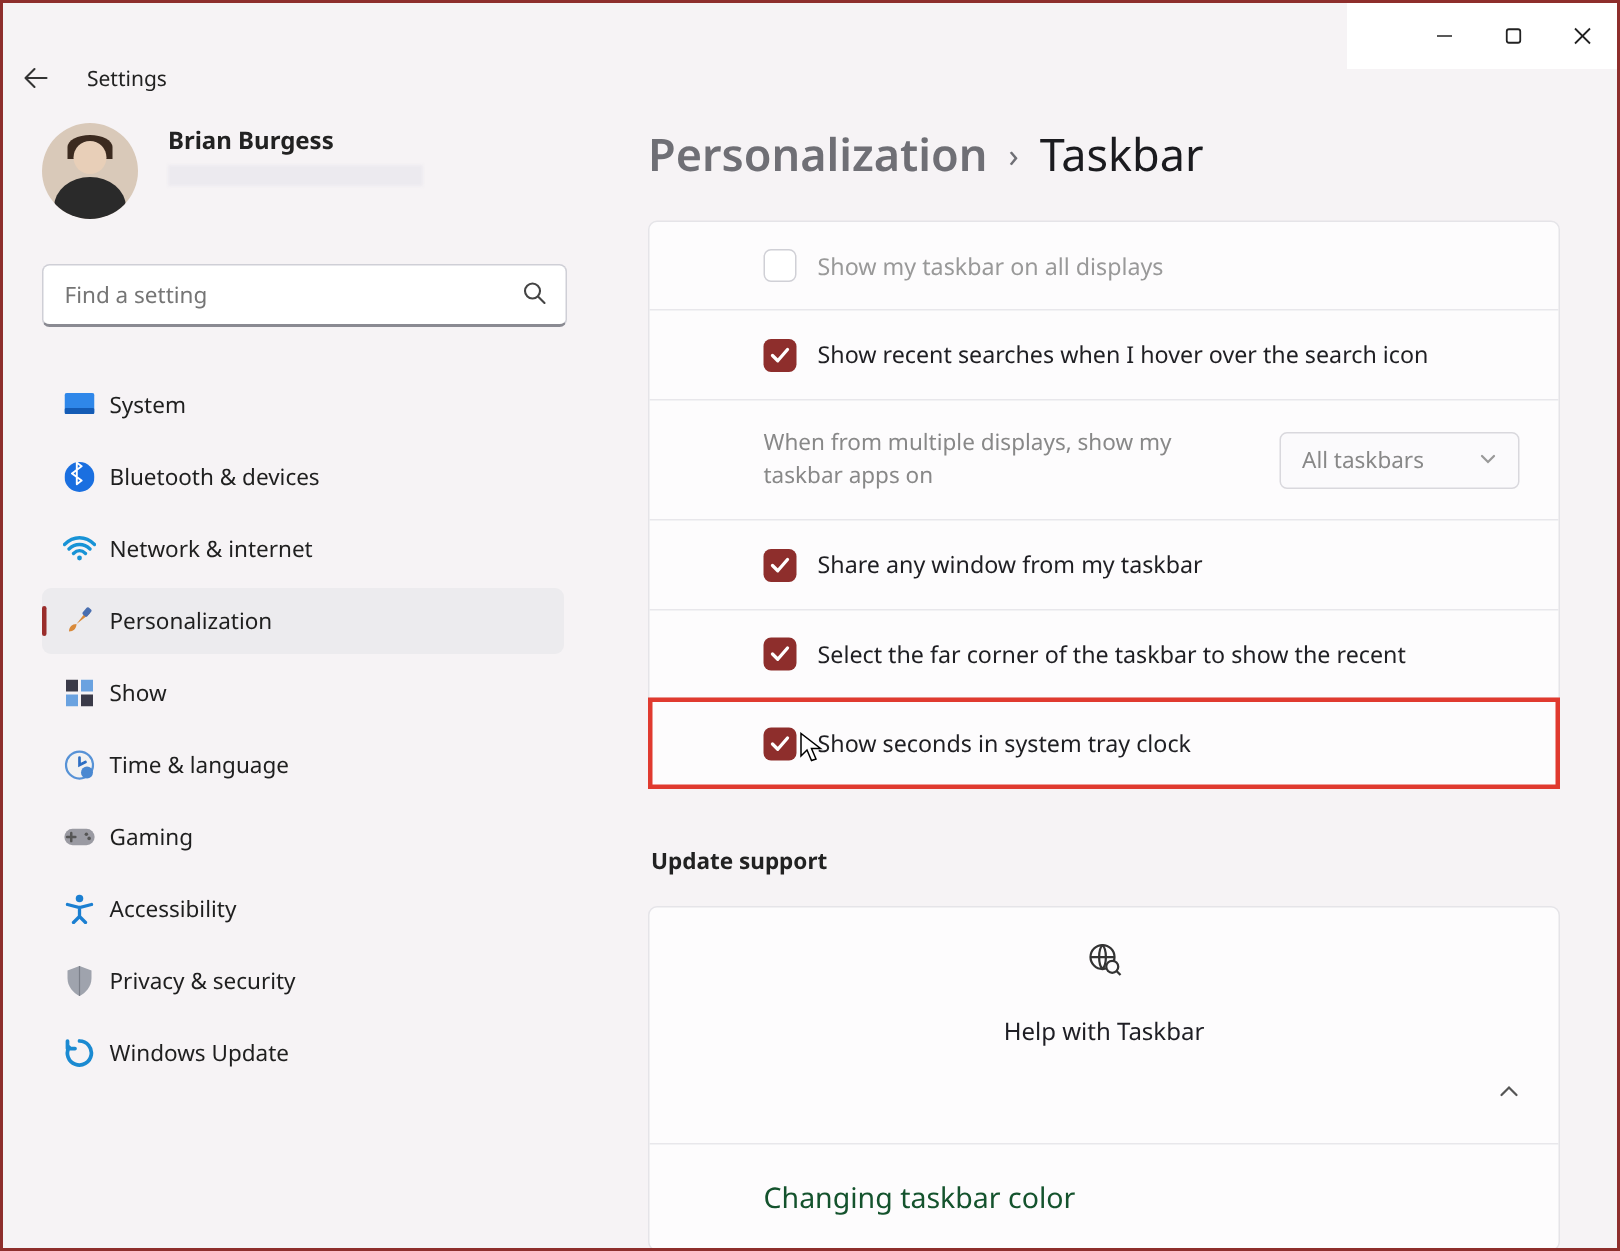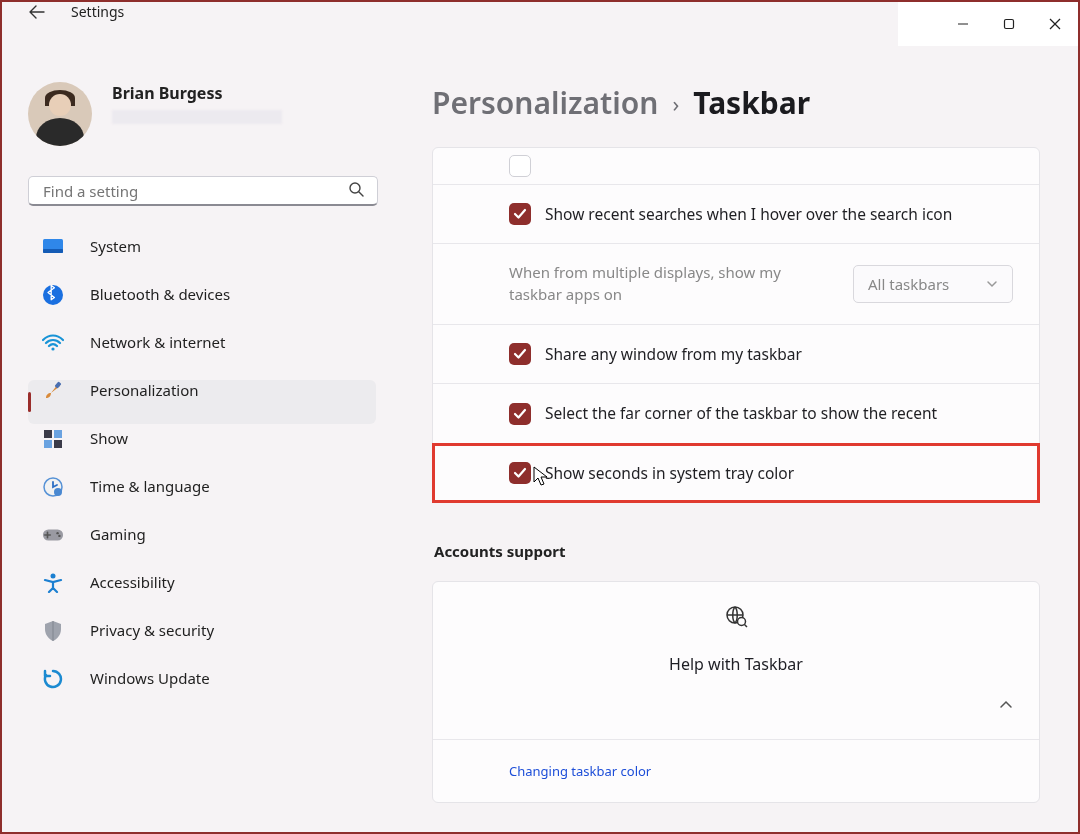--- a/index.html
+++ b/index.html
@@ -9,21 +9,21 @@
   
   .window-controls {
     position: absolute; top: 0; right: 0; height: 44px; width: 180px;
     background: #fff; display: flex; justify-content: flex-end; align-items: center;
   }
   .win-btn { width: 46px; height: 38px; display: flex; align-items: center; justify-content: center; cursor: pointer; }
   .win-btn svg { width: 12px; height: 12px; }
 
   .titlebar {
     position: absolute; top: 0; left: 0; right: 180px; height: 60px;
-    display: flex; align-items: flex-start; padding-left: 25px; gap: 24px;
+    display: flex; align-items: flex-end; padding-left: 12px; gap: 24px;
   }
   .back-arrow { width: 20px; height: 20px; display:flex; align-items:center; justify-content:center; cursor:pointer;}
   .app-title { font-size: 14px; color: #222; }
 
   
   .content { position:absolute; top:70px; left:0; right:0; bottom:0; display:flex; }
   .sidebar { width: 390px; padding: 10px 16px 0 26px; }
   .main { flex:1; padding: 10px 38px 0 40px; overflow:hidden; }
 
   
@@ -31,43 +31,43 @@
   .avatar { width: 64px; height: 64px; border-radius: 50%; background: #d9c9b9; position:relative; overflow:hidden; }
   .avatar .head { position:absolute; width:22px; height:22px; border-radius:50%; background:#e8cfb8; top:12px; left:21px; }
   .avatar .hair { position:absolute; width:30px; height:16px; border-radius:50% 50% 0 0; background:#3b2a1f; top:8px; left:17px; }
   .avatar .body { position:absolute; width:48px; height:40px; border-radius:50% 50% 0 0; background:#2a2a2a; bottom:-12px; left:8px; }
   .profile-name { font-size: 16px; font-weight: 700; color:#222; }
   .profile-email { display:block; width:170px; height:14px; background:#eceaef; margin-top:6px; filter: blur(1px);}
 
   
   .search-wrap { position:relative; width: 350px; margin-bottom: 30px; }
   .search-wrap input {
-    width: 100%; height: 30px; border: 1px solid #cfcfd6; border-bottom: 2px solid #8a8a92;
+    width: 100%; height: 42px; border: 1px solid #cfcfd6; border-bottom: 2px solid #8a8a92;
     border-radius: 5px; background:#fff; padding: 0 40px 0 14px; font-size:15px;
   }
   .search-wrap .search-icon { position:absolute; right:14px; top:50%; transform:translateY(-50%); color:#555;}
 
   
   .nav { display:flex; flex-direction:column; gap: 4px; }
   .nav-item {
-    display:flex; gap:26px; height:44px; padding: 0 14px;
+    display:flex; align-items:center; gap:9px; height:44px; padding: 0 14px;
     border-radius:6px; cursor:pointer; font-size:15px; color:#1f1f1f;
   }
   .nav-item .icon-slot { width:22px; height:22px; display:flex; align-items:center; justify-content:center; }
   .nav-item.selected { background:#ecebee; position:relative; }
   .nav-item.selected::before {
     content:""; position:absolute; left:0; top:12px; bottom:12px; width:3px;
     border-radius:3px; background:#9a2d2b;
   }
 
   
   .breadcrumb { display:flex; align-items:center; gap:14px; margin-bottom: 24px; }
   .bc-1 { font-size: 30px; color:#6f6f75; font-weight:600; }
   .bc-sep { font-size:22px; color:#6f6f75; }
-  .bc-2 { font-size: 30px; color:#1b1b1f; font-weight:700; }
+  .bc-2 { font-size: 30px; color:#1b1b1f; font-weight:400; }
 
   
   .settings-card { border:1px solid #e5e4e8; border-radius:6px; background:#fdfcfd; }
   .row {
     display:flex; align-items:center; gap:18px; padding: 18px 26px 18px 76px;
     border-bottom:1px solid #e8e7eb; position:relative;
   }
   .row:last-child { border-bottom:none; }
   .row .cb { position:absolute; left:76px; }
   .row.offset-cb { padding-left: 112px; }
@@ -92,21 +92,21 @@
 
   .row.highlight { outline:3px solid #e03a2f; outline-offset:-2px; }
   .cursor-img { position:absolute; left: 100px; top: 22px; pointer-events:none; }
 
   
   .related-title { font-size:15px; font-weight:700; color:#222; margin:38px 0 20px 2px;}
   .help-card { border:1px solid #e5e4e8; border-radius:6px; background:#fdfcfd; }
   .help-head { display:flex; align-items:center; gap:20px; padding:22px 26px; border-bottom:1px solid #e8e7eb; cursor:pointer;flex-direction:column;}
   .help-head .title { font-size:16px; color:#1e1e24; }
   .help-head .chev { margin-left:auto; color:#555; }
-  .help-link { padding:22px 26px 22px 76px; font-size:13px; color:#1d4ed8; cursor:pointer;}
+  .help-link { padding:22px 26px 22px 76px; font-size:19px; color:#14532d; cursor:pointer;}
 </style>
 </head>
 <body>
 
 <div class="window-controls">
   <div class="win-btn">
     <svg viewBox="0 0 12 12">
         <line x1="1" y1="6" x2="11" y2="6" stroke="#222" stroke-width="1"></line>
       </svg>
   </div>
@@ -259,20 +259,21 @@
   <main class="main">
     <div class="breadcrumb">
       <span class="bc-1">Personalization</span>
       <span class="bc-sep">›</span>
       <span class="bc-2">Taskbar</span>
     </div>
 
     <div class="settings-card" id="settings-card">
         <div class="row disabled offset-cb">
           <span class="cb checkbox unchecked disabled"></span>
+          <div class="label">Show my taskbar on all displays</div>
         </div>
         <div class="row offset-cb">
           <span class="cb checkbox checked">
             <svg width="14" height="14" viewBox="0 0 14 14">
               <path d="M2 7l3.5 3.5L12 3" fill="none" stroke-width="2.2" stroke-linecap="round" stroke-linejoin="round"></path>
             </svg>
           </span>
           <div class="label">Show recent searches when I hover over the search icon</div>
         </div>
         <div class="row disabled">
@@ -299,28 +300,28 @@
             </svg>
           </span>
           <div class="label">Select the far corner of the taskbar to show the recent</div>
         </div>
         <div class="row highlight offset-cb">
           <span class="cb checkbox checked">
             <svg width="14" height="14" viewBox="0 0 14 14">
               <path d="M2 7l3.5 3.5L12 3" fill="none" stroke-width="2.2" stroke-linecap="round" stroke-linejoin="round"></path>
             </svg>
           </span>
-          <div class="label">Show seconds in system tray color</div>
+          <div class="label">Show seconds in system tray clock</div>
           <span class="cursor-img"><svg width="18" height="22" viewBox="0 0 18 22">
               <path d="M1 1l0 15 4-4 3 7 3-1-3-7 6 0z" fill="#fff" stroke="#000" stroke-width="1"></path>
             </svg></span>
         </div>
       </div>
 
-    <div class="related-title">Accounts support</div>
+    <div class="related-title">Update support</div>
     <div class="help-card">
       <div class="help-head">
         <span>
           <svg width="24" height="24" viewBox="0 0 24 24" fill="none" stroke="#333" stroke-width="1.5">
             <circle cx="11" cy="11" r="8"></circle>
               <path d="M3 11h16M11 3c3 3 3 13 0 16M11 3c-3 3-3 13 0 16"></path>
             <circle cx="17.5" cy="17.5" r="4" fill="#fdfcfd"></circle>
               <line x1="20.5" y1="20.5" x2="23" y2="23"></line>
           </svg>
         </span>

